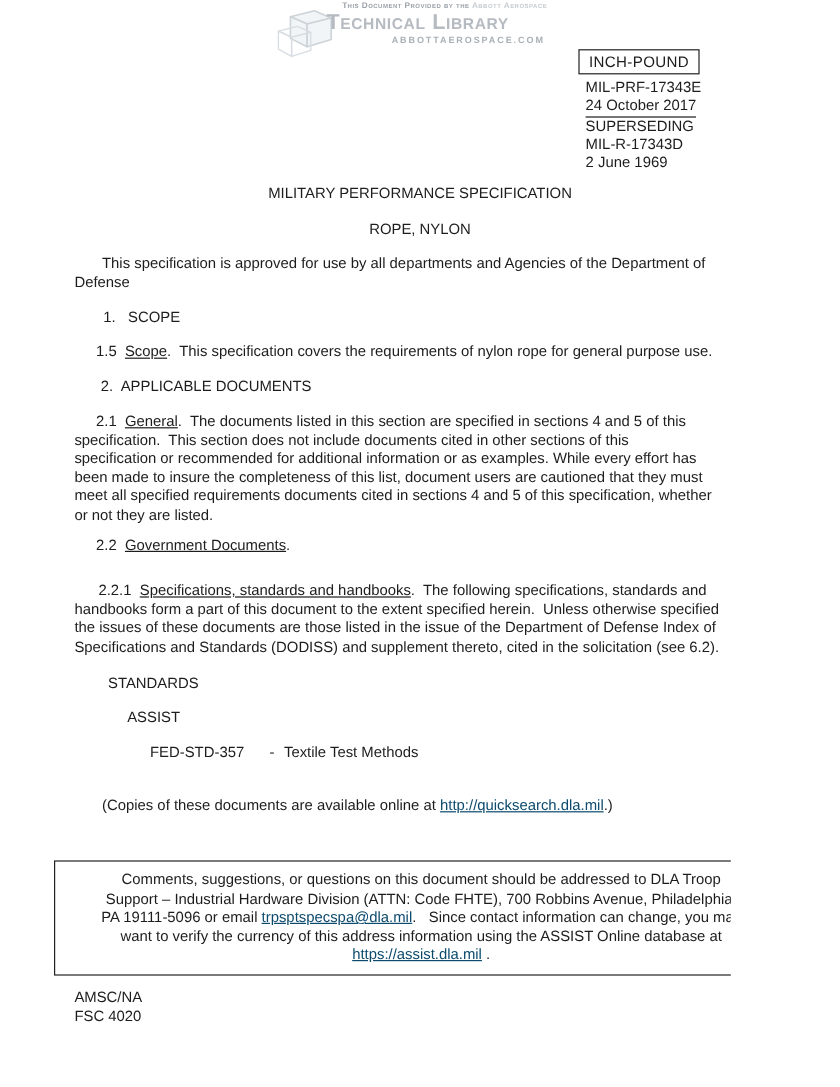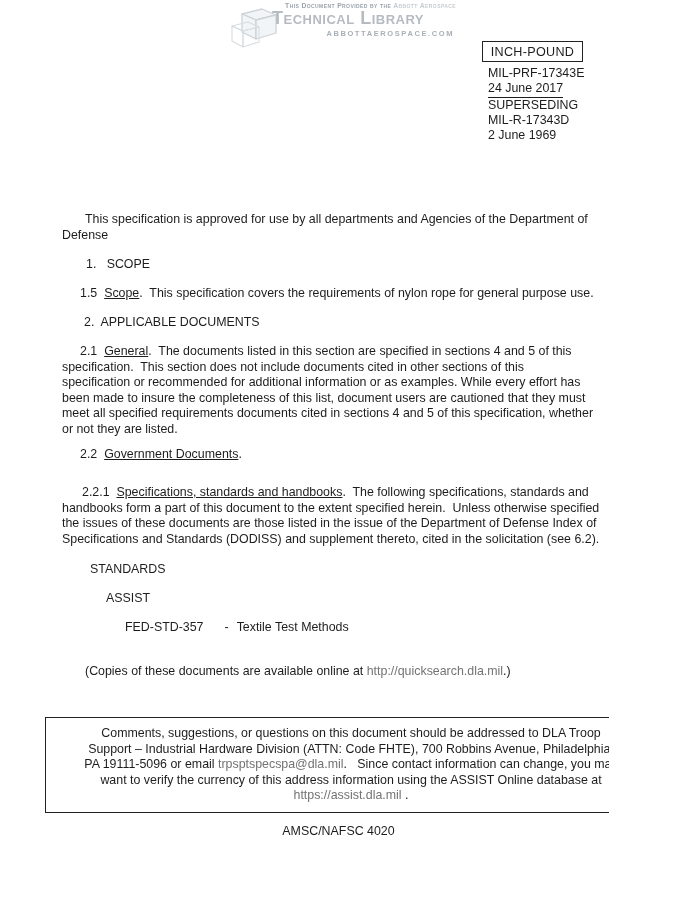--- a/index.html
+++ b/index.html
@@ -12,21 +12,21 @@
     color:#1d1d1d;
   }
   .txt{
     position:absolute;
     font-size:12.4px;
     line-height:15.5px;
     white-space:pre-wrap;
     color:#1d1d1d;
   }
   .u{text-decoration:underline;}
-  .link{color:#737373;cursor:pointer;}
+  .link{color:#0c4a6e;text-decoration:underline;cursor:pointer;}
   .center{text-align:center;}
 
   
   .logo-provided{
     position:absolute;top:2px;left:230px;width:226px;
     text-align:right;font-size:6.8px;line-height:8px;
     letter-spacing:0.4px;font-variant:small-caps;font-weight:bold;
     color:#9ba2a9;white-space:nowrap;
   }
   .logo-provided .brand{color:#c7ccd1;}
@@ -58,22 +58,22 @@
   
   .comments-box{
     position:absolute;left:45px;top:717px;width:610px;min-height:95px;
     border:1.5px solid #222;box-sizing:border-box;
     padding:8px 12px 8px 14px;
     font-size:12.4px;line-height:15.5px;white-space:pre-wrap;text-align:center;
   }
 
   .footer{
     position:absolute;left:62px;top:824px;width:553px;
-    display:flex;justify-content:center;
-    font-size:12.4px;line-height:15.5px;
+    display:flex;justify-content:space-between;
+    font-size:12.4px;line-height:15.5px;flex-direction:column;
   }
 
   .fed-sep{margin-left:21px;margin-right:8px;}
 </style>
 </head>
 <body>
 
 <div class="page">
 
   <div class="cube">
@@ -90,26 +90,28 @@
       </g>
     </svg>
   </div>
   <div class="logo-provided"><span>This Document Provided by the </span><span class="brand">Abbott Aerospace</span></div>
   <div class="logo-title">Technical Library</div>
   <div class="logo-site">ABBOTTAEROSPACE.COM</div>
 
   <div class="inch-pound">INCH-POUND</div>
   <div class="meta">
     <div class="metaline">MIL-PRF-17343E</div>
-    <div class="metaline u-line">24 June 2017</div>
+    <div class="metaline u-line">24 October 2017</div>
     <div class="metaline">SUPERSEDING</div>
     <div class="metaline">MIL-R-17343D</div>
     <div class="metaline">2 June 1969</div>
   </div>
 
+  <div class="txt center" style="left:10px;top:154px;width:680px;">MILITARY PERFORMANCE SPECIFICATION</div>
+  <div class="txt center" style="left:10px;top:184px;width:680px;">ROPE, NYLON</div>
 
   <div class="txt" style="left:62px;top:212px;width:600px;text-indent:23px;">This specification is approved for use by all departments and Agencies of the Department of
 Defense</div>
 
   <div class="txt" style="left:86px;top:257px;">1.   SCOPE</div>
   <div class="txt" style="left:80px;top:286px;width:600px;"><span>1.5  </span><span class="u">Scope</span><span>.  This specification covers the requirements of nylon rope for general purpose use.</span></div>
 
   <div class="txt" style="left:84px;top:315px;">2.  APPLICABLE DOCUMENTS</div>
   <div class="txt" style="left:62px;top:344px;width:610px;text-indent:18px;"><span>2.1  </span><span class="u">General</span><span>.  The documents listed in this section are specified in sections 4 and 5 of this
 specification.  This section does not include documents cited in other sections of this

